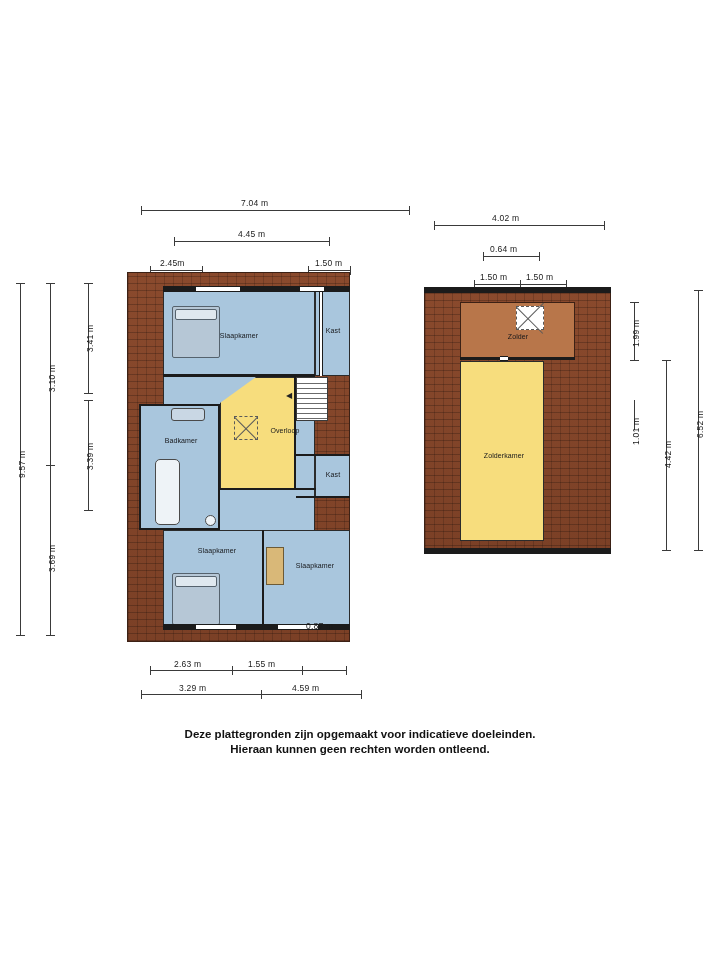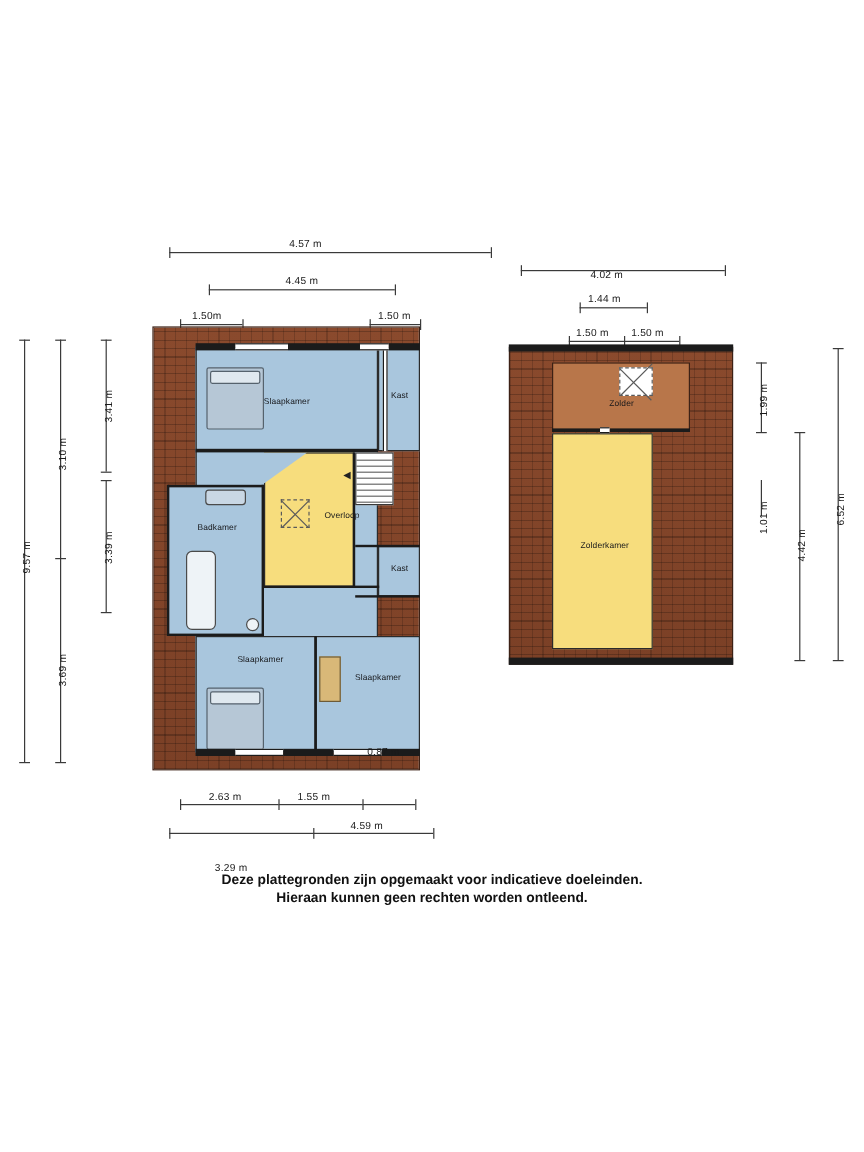--- a/index.html
+++ b/index.html
@@ -183,31 +183,31 @@
   }
 </style>
 </head>
 <body>
 
 <div class="page">
 
   <div class="dimline-h" style="left:141px;top:210px;width:268px;"></div>
   <div class="tick-v" style="left:141px;top:206px;"></div>
   <div class="tick-v" style="left:409px;top:206px;"></div>
-  <div class="dimtext" style="left:241px;top:198px;">4.57 m</div>
+  <div class="dimtext" style="left:241px;top:198px;">7.04 m</div>
 
   <div class="dimline-h" style="left:174px;top:241px;width:155px;"></div>
   <div class="tick-v" style="left:174px;top:237px;"></div>
   <div class="tick-v" style="left:329px;top:237px;"></div>
   <div class="dimtext" style="left:238px;top:229px;">4.45 m</div>
 
   <div class="dimline-h" style="left:150px;top:270px;width:52px;"></div>
   <div class="tick-v" style="left:150px;top:266px;"></div>
   <div class="tick-v" style="left:202px;top:266px;"></div>
-  <div class="dimtext" style="left:160px;top:258px;">1.50m</div>
+  <div class="dimtext" style="left:160px;top:258px;">2.45m</div>
 
   <div class="dimline-h" style="left:308px;top:270px;width:42px;"></div>
   <div class="tick-v" style="left:308px;top:266px;"></div>
   <div class="tick-v" style="left:350px;top:266px;"></div>
   <div class="dimtext" style="left:315px;top:258px;">1.50 m</div>
 
   <div class="dimline-v" style="left:20px;top:283px;height:352px;"></div>
   <div class="tick-h" style="left:16px;top:283px;"></div>
   <div class="tick-h" style="left:16px;top:635px;"></div>
   <div class="dimtext-v" style="left:17px;top:478px;">9.57 m</div>
@@ -312,35 +312,35 @@
   <div class="tick-v" style="left:302px;top:666px;"></div>
   <div class="dimtext" style="left:248px;top:659px;">1.55 m</div>
 
   <div class="dimline-h" style="left:302px;top:670px;width:44px;"></div>
   <div class="tick-v" style="left:346px;top:666px;"></div>
   <div class="dimtext" style="left:306px;top:621px;">0.87 m</div>
 
   <div class="dimline-h" style="left:141px;top:694px;width:120px;"></div>
   <div class="tick-v" style="left:141px;top:690px;"></div>
   <div class="tick-v" style="left:261px;top:690px;"></div>
-  <div class="dimtext" style="left:179px;top:718px;">3.29 m</div>
+  <div class="dimtext" style="left:179px;top:683px;">3.29 m</div>
 
   <div class="dimline-h" style="left:261px;top:694px;width:100px;"></div>
   <div class="tick-v" style="left:361px;top:690px;"></div>
   <div class="dimtext" style="left:292px;top:683px;">4.59 m</div>
 
   <div class="dimline-h" style="left:434px;top:225px;width:170px;"></div>
   <div class="tick-v" style="left:434px;top:221px;"></div>
   <div class="tick-v" style="left:604px;top:221px;"></div>
-  <div class="dimtext" style="left:492px;top:213px;margin-top:11px;">4.02 m</div>
+  <div class="dimtext" style="left:492px;top:213px;">4.02 m</div>
 
   <div class="dimline-h" style="left:483px;top:256px;width:56px;"></div>
   <div class="tick-v" style="left:483px;top:252px;"></div>
   <div class="tick-v" style="left:539px;top:252px;"></div>
-  <div class="dimtext" style="left:490px;top:244px;">1.44 m</div>
+  <div class="dimtext" style="left:490px;top:244px;">0.64 m</div>
 
   <div class="dimline-h" style="left:474px;top:284px;width:46px;"></div>
   <div class="tick-v" style="left:474px;top:280px;"></div>
   <div class="tick-v" style="left:520px;top:280px;"></div>
   <div class="dimtext" style="left:480px;top:272px;">1.50 m</div>
 
   <div class="dimline-h" style="left:520px;top:284px;width:46px;"></div>
   <div class="tick-v" style="left:566px;top:280px;"></div>
   <div class="dimtext" style="left:526px;top:272px;">1.50 m</div>
 

